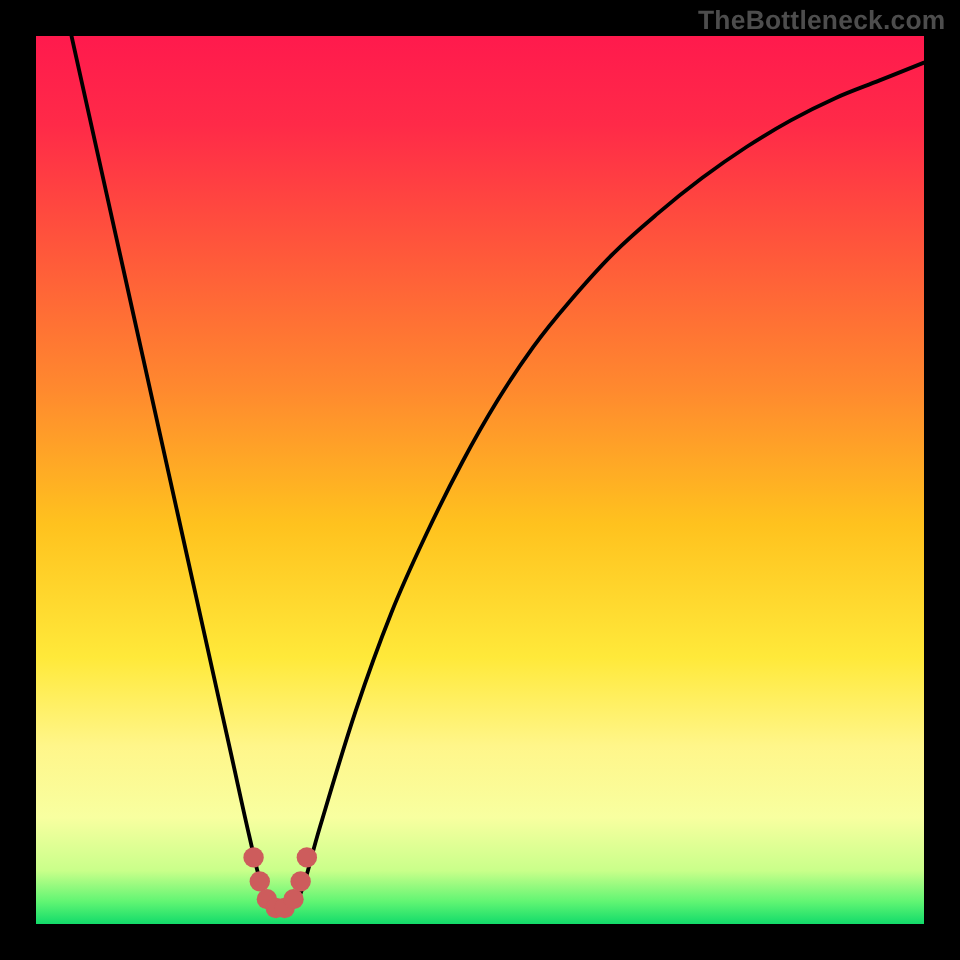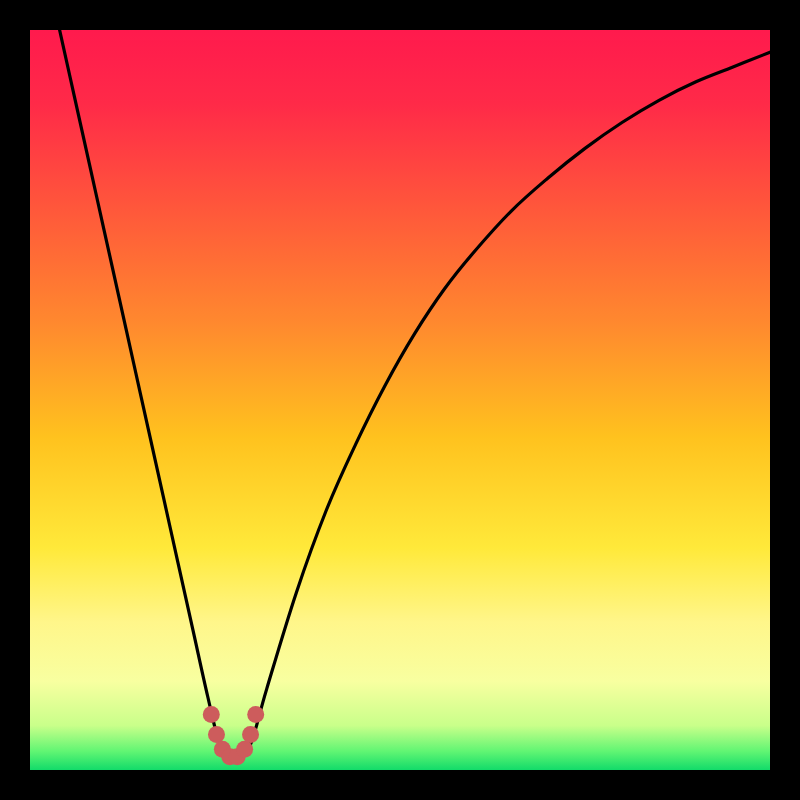--- a/index.html
+++ b/index.html
@@ -38,20 +38,21 @@
   }
   svg {
     display: block;
   }
 </style>
 </head>
 <body>
 
 <div class="frame">
 
+  <div class="watermark">TheBottleneck.com</div>
 
   <div class="plot-area">
     <svg id="chart-svg" width="740" height="740" viewBox="0 0 740 740" preserveAspectRatio="none">
       <defs>
         <linearGradient id="bg-grad" x1="0" y1="0" x2="0" y2="1">
             <stop offset="0%" stop-color="#ff1a4d"></stop>
             <stop offset="10%" stop-color="#ff2a48"></stop>
             <stop offset="25%" stop-color="#ff5a3a"></stop>
             <stop offset="40%" stop-color="#ff8a2e"></stop>
             <stop offset="55.00000000000001%" stop-color="#ffc21e"></stop>

